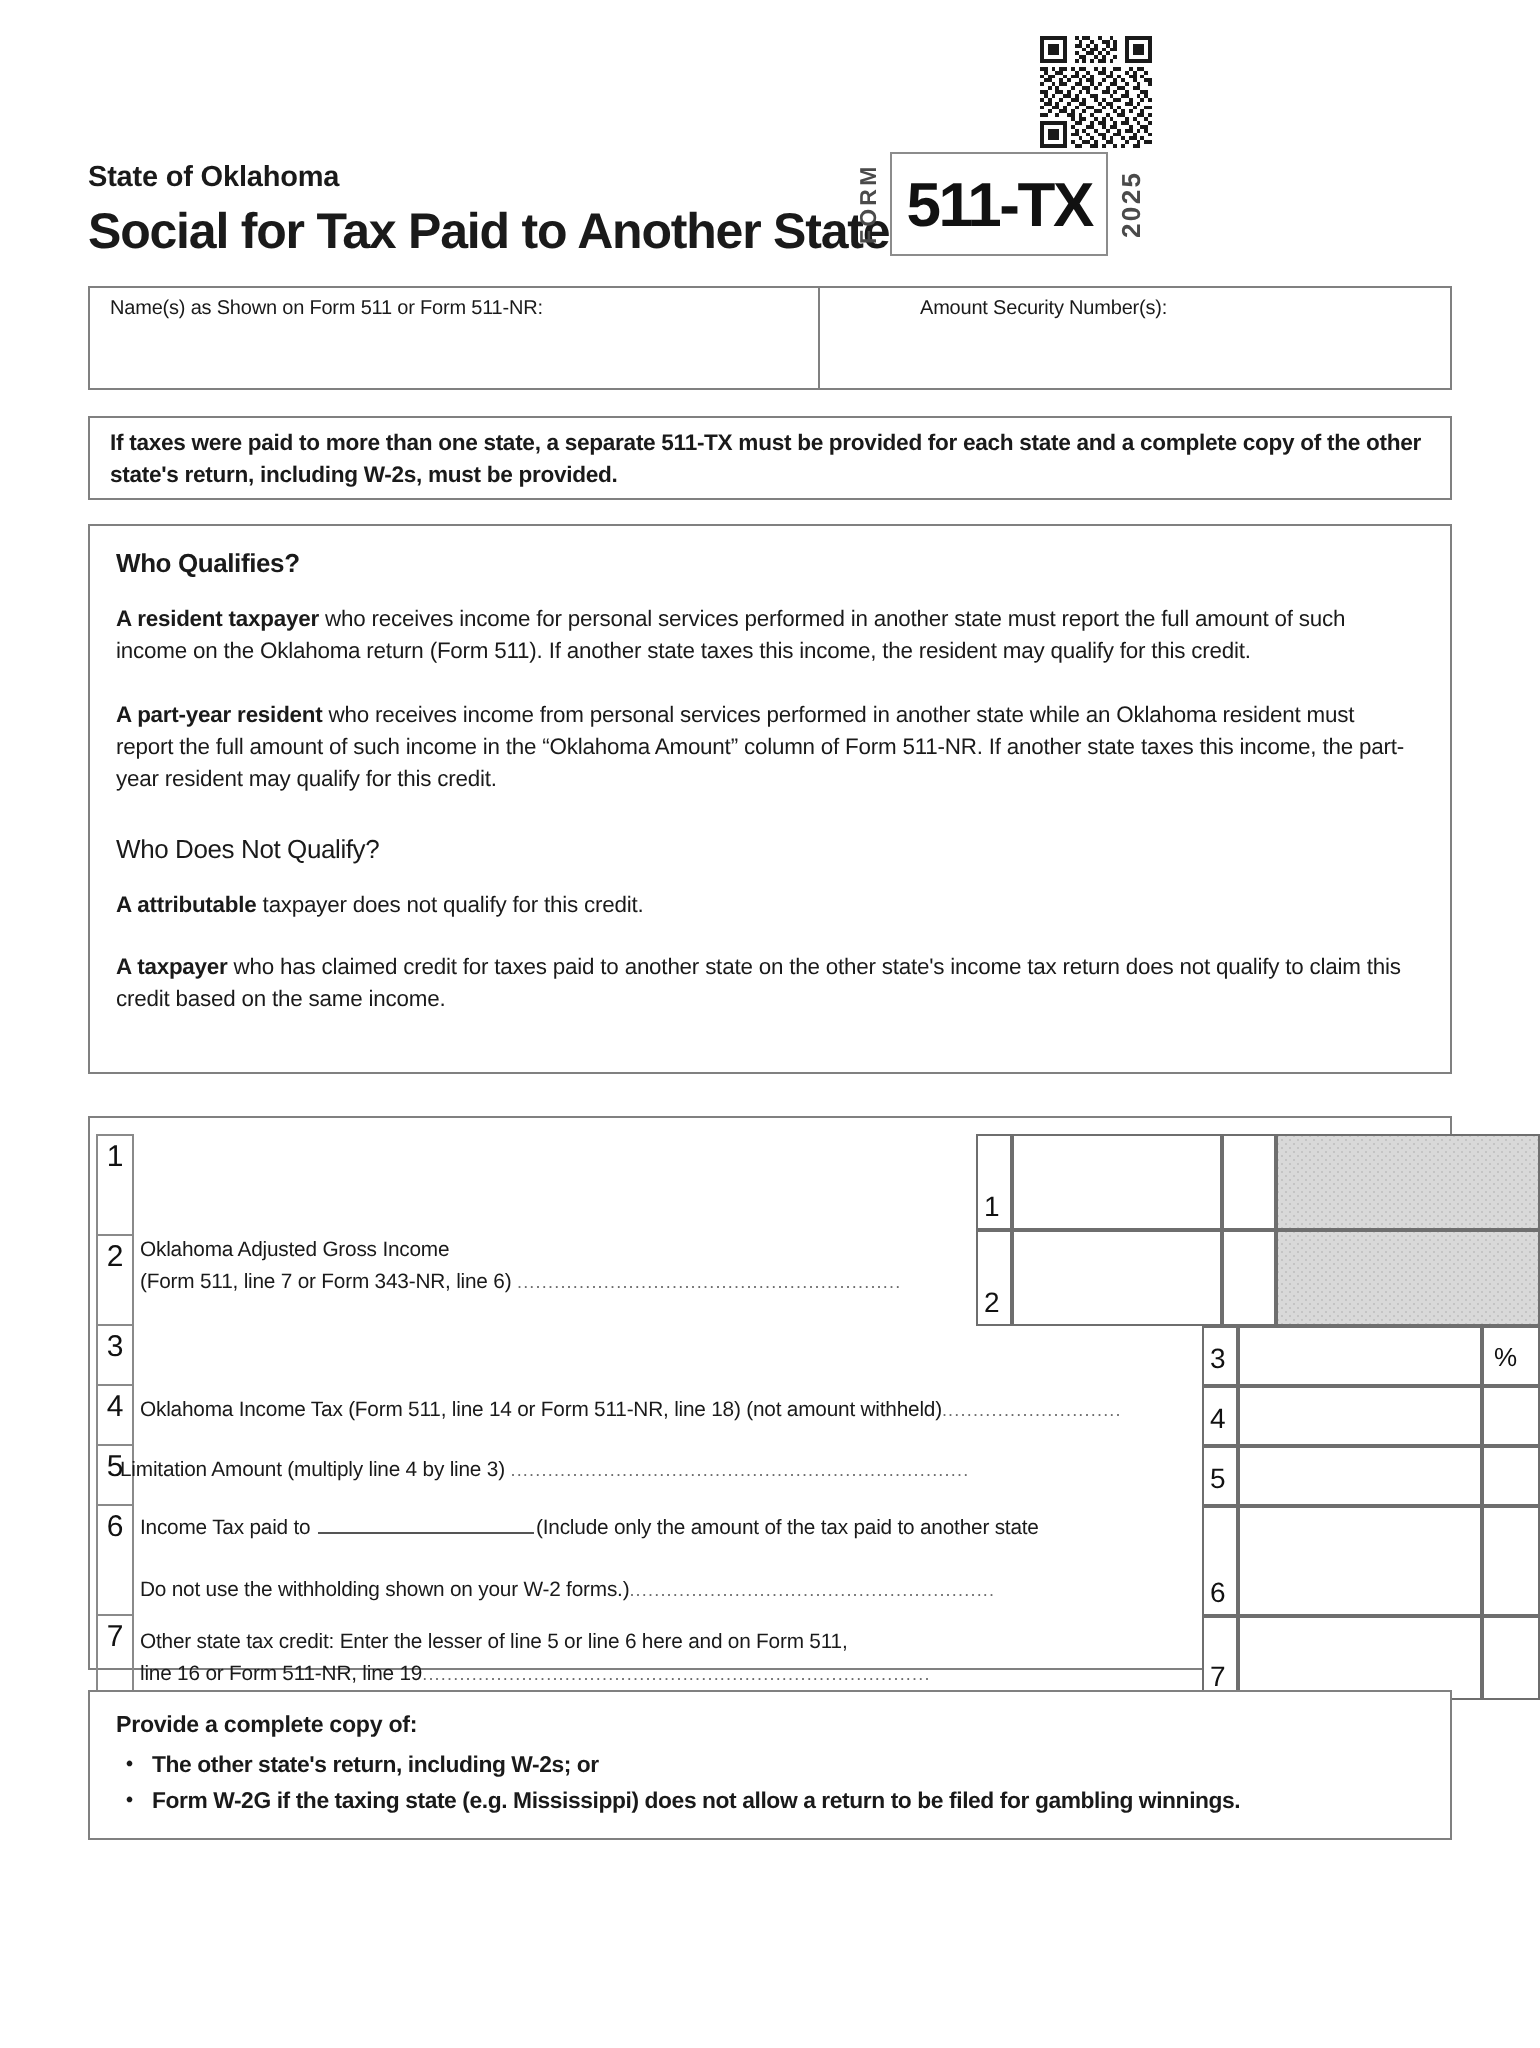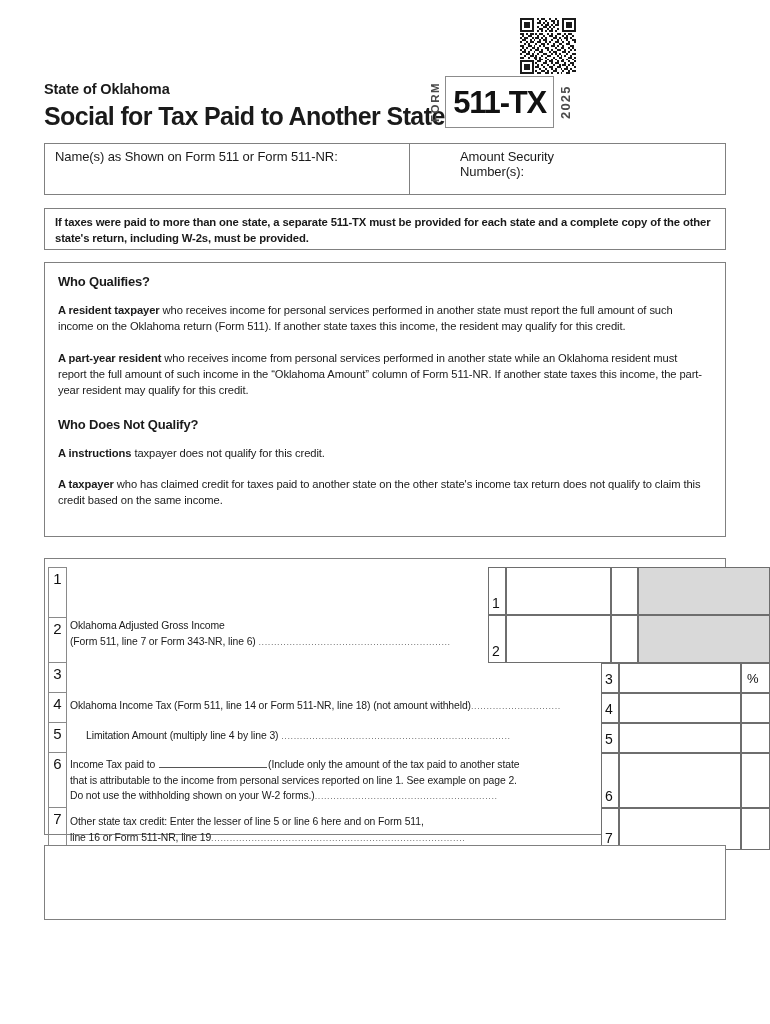--- a/index.html
+++ b/index.html
@@ -116,21 +116,21 @@
   .name-split {
     position: absolute;
     left: 409px;
     top: 143px;
     width: 1.3px;
     height: 52px;
     background: #808080;
   }
   .fieldlabel {
     position: absolute;
-    font-size: 13px;
+    font-size: 10px;
     color: #1a1a1a;
     letter-spacing: -0.1px;
   }
   .name-label { left: 55px; top: 149px; }
   .ssn-label  { left: 460px; top: 149px; }
 
   
   .notice-box { left: 44px; top: 208px; width: 682px; height: 42px; }
   .notice-text {
     position: absolute;
@@ -152,21 +152,21 @@
     width: 648px;
   }
   .qual-h {
     font-size: 13px;
     font-weight: bold;
     letter-spacing: -0.2px;
     margin: 0 0 13px 0;
   }
   .qual-h2 {
     font-size: 13px;
-    font-weight: bold;
+    font-weight: normal;
     letter-spacing: -0.2px;
     margin: 18px 0 13px 0;
   }
   .qual-p {
     font-size: 11.2px;
     line-height: 1.46;
     letter-spacing: -0.1px;
     margin: 0 0 15px 0;
   }
   .qual-p:last-child { margin-bottom: 0; }
@@ -538,21 +538,21 @@
 
   <div class="box notice-box"></div>
   <div class="notice-text">If taxes were paid to more than one state, a separate 511-TX must be provided for each state and a complete copy of the other state's return, including W-2s, must be provided.</div>
 
   <div class="box qual-box"></div>
   <div class="qual-inner">
     <div class="qual-h">Who Qualifies?</div>
     <p class="qual-p"><b>A resident taxpayer</b><span> who receives income for personal services performed in another state must report the full amount of such income on the Oklahoma return (Form 511). If another state taxes this income, the resident may qualify for this credit.</span></p>
     <p class="qual-p"><b>A part-year resident</b><span> who receives income from personal services performed in another state while an Oklahoma resident must report the full amount of such income in the “Oklahoma Amount” column of Form 511-NR. If another state taxes this income, the part-year resident may qualify for this credit.</span></p>
     <div class="qual-h2">Who Does Not Qualify?</div>
-    <p class="qual-p"><b>A instructions</b><span> taxpayer does not qualify for this credit.</span></p>
+    <p class="qual-p"><b>A attributable</b><span> taxpayer does not qualify for this credit.</span></p>
     <p class="qual-p"><b>A taxpayer</b><span> who has claimed credit for taxes paid to another state on the other state's income tax return does not qualify to claim this credit based on the same income.</span></p>
   </div>
 
   <div class="box lines-box"></div>
   <div class="lines-inner">
 
     <div class="numcol">
       <div class="numcell" style="height:50px">1</div>
       <div class="numcell" style="height:45px">2</div>
       <div class="numcell" style="height:30px">3</div>
@@ -566,27 +566,27 @@
     <div class="descrow" style="left:22px; top:55px;">
       <span>Oklahoma Adjusted Gross Income</span><br>
       <span>(Form 511, line 7 or Form 343-NR, line 6) </span><span class="leader">..............................................................</span>
     </div>
 
 
     <div class="descrow" style="left:22px; top:135px;">
       <span>Oklahoma Income Tax (Form 511, line 14 or Form 511-NR, line 18) (not amount withheld)</span><span class="leader">.............................</span>
     </div>
 
-    <div class="descrow" style="left:38px; top:165px;">
+    <div class="descrow" style="left:12px; top:165px;">
       <span>Limitation Amount (multiply line 4 by line 3) </span><span class="leader">..........................................................................</span>
     </div>
 
     <div class="descrow" style="left:22px; top:194px;">
       <span>Income Tax paid to </span><span class="blankline"></span><span>(Include only the amount of the tax paid to another state</span><br>
-      <span>that is attributable to the income from personal services reported on line 1. See example on page 2.</span><br>
+      <br>
       <span>Do not use the withholding shown on your W-2 forms.)</span><span class="leader">...........................................................</span>
     </div>
 
     <div class="descrow" style="left:22px; top:251px;">
       <span>Other state tax credit: Enter the lesser of line 5 or line 6 here and on Form 511,</span><br>
       <span>line 16 or Form 511-NR, line 19</span><span class="leader">..................................................................................</span>
     </div>
 
     <div class="vcell" style="left:440px; top:4px; width:18px; height:48px;"></div>
     <div class="vnum" style="left:444px; top:33px;">1</div>
@@ -621,14 +621,21 @@
     <div class="vcell" style="left:571px; top:190px; width:122px; height:55px;"></div>
     <div class="vcell" style="left:693px; top:190px; width:29px; height:55px;"></div>
 
     <div class="vcell" style="left:553px; top:245px; width:18px; height:42px;"></div>
     <div class="vnum" style="left:557px; top:268px;">7</div>
     <div class="vcell" style="left:571px; top:245px; width:122px; height:42px;"></div>
     <div class="vcell" style="left:693px; top:245px; width:29px; height:42px;"></div>
   </div>
 
   <div class="box foot-box"></div>
+  <div class="foot-inner">
+    <div class="foot-title">Provide a complete copy of:</div>
+    <ul class="foot-list">
+      <li>The other state's return, including W-2s; or</li>
+      <li>Form W-2G if the taxing state (e.g. Mississippi) does not allow a return to be filed for gambling winnings.</li>
+    </ul>
+  </div>
 
 </div>
 
 </body></html>

